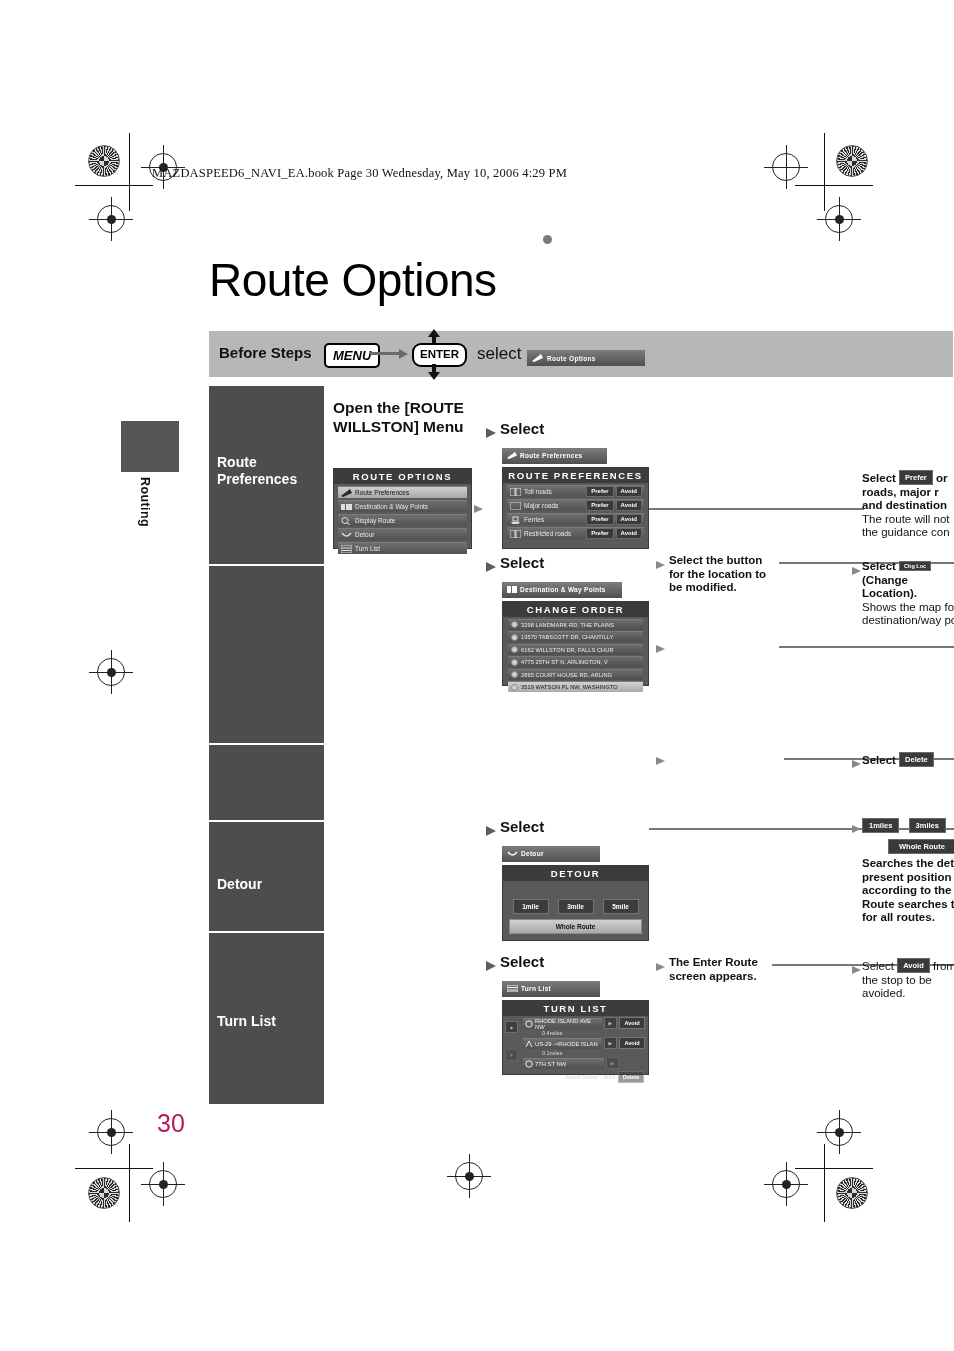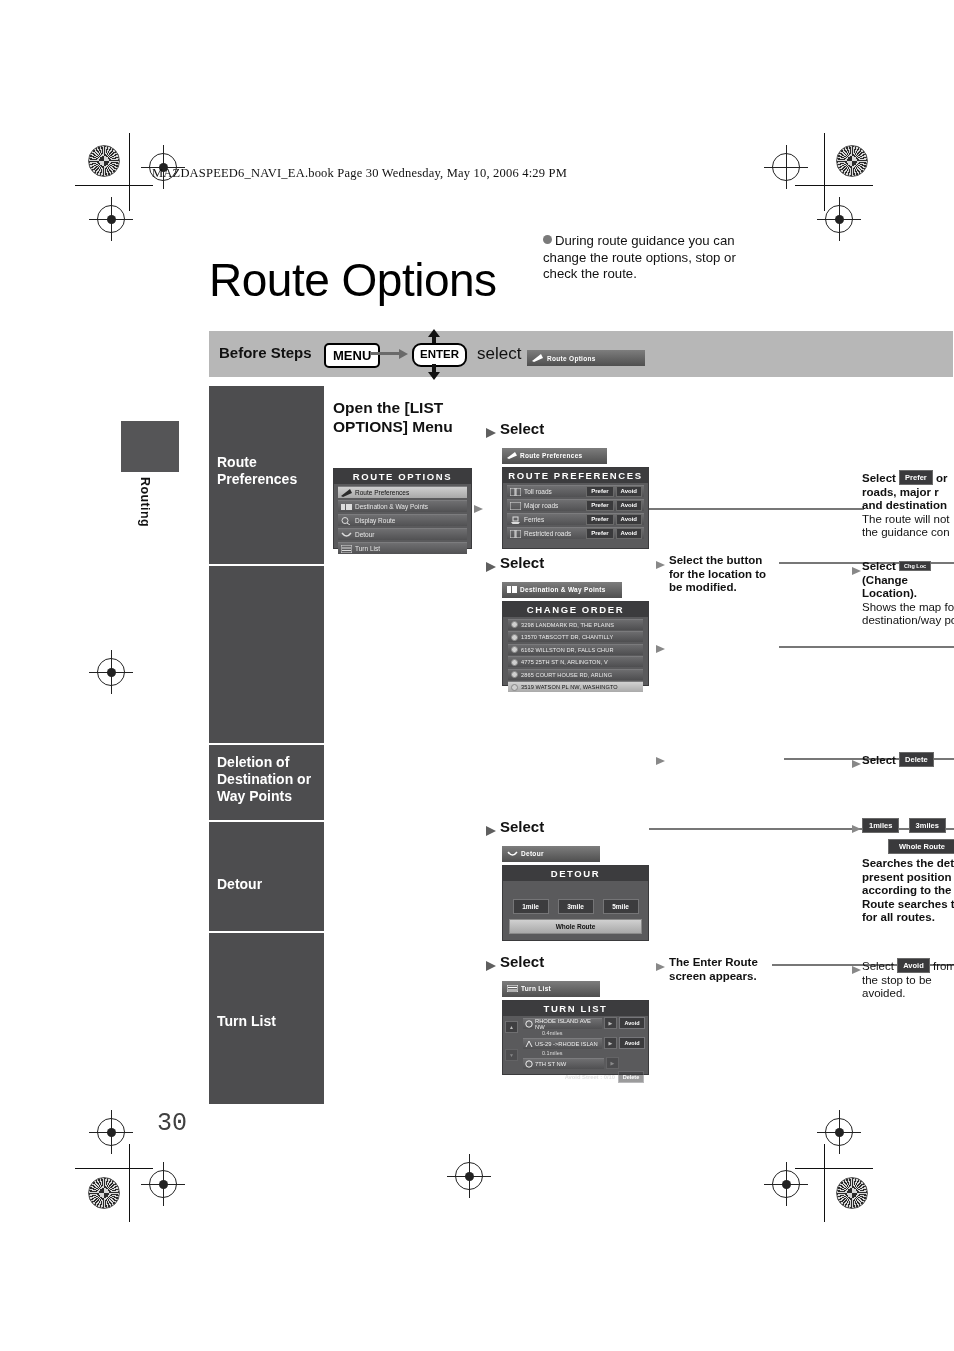--- a/index.html
+++ b/index.html
@@ -34,21 +34,21 @@
   .intro .bullet{display:inline-block;width:9px;height:9px;border-radius:50%;
          background:#7a7a7a;margin-right:3px;vertical-align:1px;}
 
   
   .steps-bar{position:absolute;left:209px;top:331px;width:744px;height:46px;
              background:#b7b7b7;}
   .steps-label{position:absolute;left:10px;top:13px;font-size:15px;font-weight:bold;color:#111;}
   .key{position:absolute;background:#fff;border:2.5px solid #000;border-radius:5px;
        font-size:13px;font-weight:bold;color:#000;text-align:center;line-height:1;
        padding:4px 7px;}
-  .key-menu{left:115px;top:12px;}
+  .key-menu{left:115px;top:12px;font-style:italic;}
   .key-enter{left:203px;top:12px;border-radius:9px;font-size:11.5px;padding:4px 6px;}
   .arrow-r{position:absolute;left:161px;top:21px;width:30px;height:3px;background:#6a6a6a;}
   .arrow-r:after{content:"";position:absolute;right:-8px;top:-3.5px;border-left:9px solid #6a6a6a;
       border-top:5px solid transparent;border-bottom:5px solid transparent;}
   .arrow-up{position:absolute;left:221px;top:3px;width:0;height:0;}
   .arrow-up .stem{position:absolute;left:2px;top:2px;width:4px;height:9px;background:#111;}
   .arrow-up .head{position:absolute;left:-2px;top:-5px;border-bottom:8px solid #111;
       border-left:6px solid transparent;border-right:6px solid transparent;}
   .arrow-dn{position:absolute;left:221px;top:33px;width:0;height:0;}
   .arrow-dn .stem{position:absolute;left:2px;top:0;width:4px;height:9px;background:#111;}
@@ -99,21 +99,21 @@
       border-top:5px solid transparent;border-bottom:5px solid transparent;}
   .lead.noarrow:after{display:none;}
   .smallarrow{position:absolute;width:0;height:0;border-left:9px solid #888;
       border-top:4.5px solid transparent;border-bottom:4.5px solid transparent;}
 
   .btn-chip{display:inline-block;background:#3a3a3c;color:#fff;font-size:7.5px;font-weight:bold;
      padding:2px 5px;vertical-align:2px;border:1px solid #6a6a6a;line-height:9px;}
   .btn-chip2{display:inline-block;background:#3a3a3c;color:#fff;font-size:6px;font-weight:bold;
      padding:1px 4px;vertical-align:1px;line-height:7px;text-align:center;border:1px solid #6a6a6a;}
 
-  .pagenum{position:absolute;left:157px;top:1109px;font-size:25px;color:#404040;font-family:Liberation Mono, monospace;}
+  .pagenum{position:absolute;left:157px;top:1109px;font-size:25px;color:#be185d;}
 
   
   .co-row{margin:1.5px 5px;height:10px;background:linear-gradient(180deg,#6c6c6e,#4e4e50);
       display:flex;align-items:center;color:#ececec;font-size:5.6px;padding-left:3px;
       border-top:1px solid #7a7a7c;letter-spacing:.1px;}
   .co-row.last{background:linear-gradient(180deg,#d2d2d2,#aaaaaa);color:#111;}
   .bulletdot{width:5px;height:5px;border-radius:50%;background:#cfcfcf;margin-right:3px;flex:0 0 auto;
      border:1px solid #888;}
 
   
@@ -178,21 +178,21 @@
 <div class="cropline" style="left:795px;top:185px;width:78px;height:1px;"></div>
 <div class="cropline" style="left:824px;top:133px;width:1px;height:78px;"></div>
 <div class="cropline" style="left:75px;top:1168px;width:78px;height:1px;"></div>
 <div class="cropline" style="left:129px;top:1144px;width:1px;height:78px;"></div>
 <div class="cropline" style="left:795px;top:1168px;width:78px;height:1px;"></div>
 <div class="cropline" style="left:824px;top:1144px;width:1px;height:78px;"></div>
 
 <div class="bookline">MAZDASPEED6_NAVI_EA.book  Page 30  Wednesday, May 10, 2006  4:29 PM</div>
 
 <h1 class="page-title">Route Options</h1>
-<div class="intro"><span class="bullet"></span><span>During route guidance you can change the route options, stop or check the route.</span></div>
+<div class="intro"><span class="bullet"></span></div>
 
 <div class="steps-bar">
   <div class="steps-label">Before Steps</div>
   <div class="key key-menu">MENU</div>
   <div class="arrow-r"></div>
   <div class="arrow-up">
       <span class="stem"></span>
       <span class="head"></span>
     </div>
   <div class="key key-enter">ENTER</div>
@@ -215,36 +215,33 @@
 <div class="tab-text">Routing</div>
 
 <div class="body-wrap">
 
   <div class="sidebar">
     <div class="side-item" style="top:68px;">
       <span>Route Preferences</span>
     </div>
     <div class="side-sep" style="top:178px;"></div>
     <div class="side-sep" style="top:357px;"></div>
-    <div class="side-item" style="top:368px;">
-      <span>Deletion of Destination or Way Points</span>
-    </div>
     <div class="side-sep" style="top:434px;"></div>
     <div class="side-item" style="top:490px;">
       <span>Detour</span>
     </div>
     <div class="side-sep" style="top:545px;"></div>
     <div class="side-item" style="top:627px;">
       <span>Turn List</span>
     </div>
   </div>
 
   <div class="white-rest"></div>
 
-  <div class="hdr-open">Open the [LIST OPTIONS] Menu</div>
+  <div class="hdr-open">Open the [ROUTE WILLSTON] Menu</div>
 
   <div class="screen" style="left:124px;top:82px;width:137px;height:79px;">
     <div class="title">ROUTE OPTIONS</div>
     <div class="row sel">
       <svg class="mini-ico" viewBox="0 0 11 8">
           <polygon points="0,7 9,0 11,4 2,8" fill="#2b2b2b"></polygon>
         </svg>
       <span>Route Preferences</span>
     </div>
     <div class="row">

